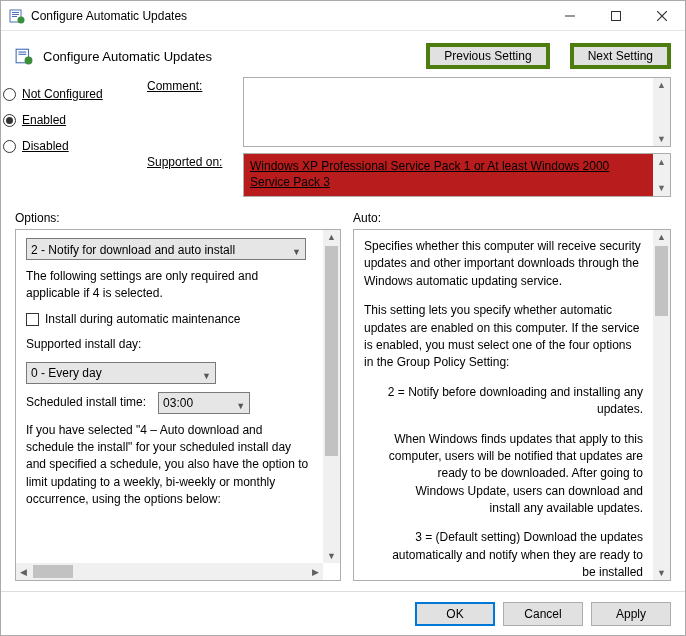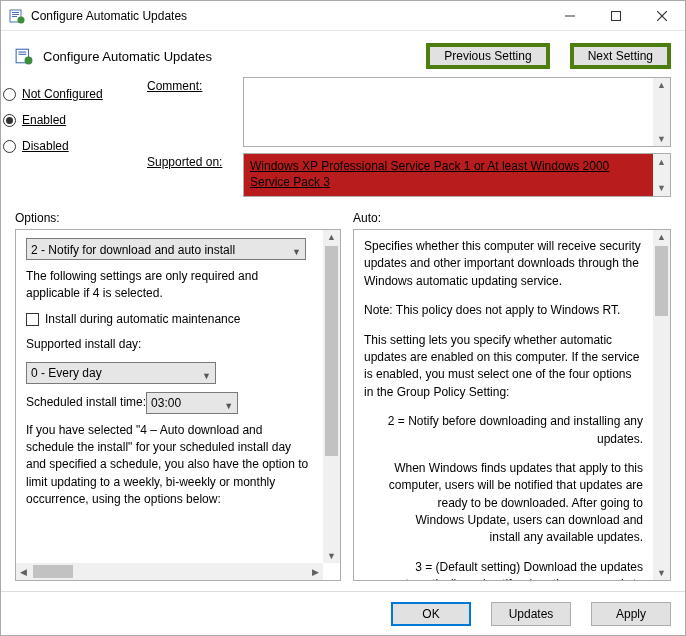--- a/index.html
+++ b/index.html
@@ -38,21 +38,21 @@
 .vscroll .thumb { width: 13px; background: #c2c2c2; margin: 0 2px; }
 .hscroll .thumb { height: 13px; background: #c2c2c2; margin: 2px 0; }
 .vscroll .arr, .hscroll .arr { font-size:9px; color:#606060; padding:2px 4px; }
 .combo { height: 22px; border: 1px solid #7a7a7a; background: #e6e6e6; display: flex; align-items: flex-end; padding: 0 4px; justify-content: space-between; cursor: pointer; }
 .combo .caret { font-size: 9px; color: #555; }
 .chk { width: 13px; height: 13px; border: 1px solid #333; display: inline-block; vertical-align: middle; margin-right: 6px; }
 .opt-block { margin-bottom: 8px; }
 .help-para { margin-bottom: 12px; }
 .indent { padding-left: 22px; text-align: right; }
 .footer { height: 44px; border-top: 1px solid #ddd; display: flex; justify-content: flex-end; align-items: center; padding: 0 14px; gap: 8px; }
-.dlg-btn { width: 80px; height: 24px; background: #e1e1e1; border: 1px solid #adadad; cursor: pointer; margin-left: 12px; }
+.dlg-btn { width: 80px; height: 24px; background: #e1e1e1; border: 1px solid #adadad; cursor: pointer; }
 .dlg-btn.default { border: 1px solid #0078d7; outline: 1px solid #0078d7; outline-offset: -2px; }
 </style>
 </head>
 <body>
 
 <div class="window">
 
   <div class="titlebar">
     <svg class="ticon" viewBox="0 0 16 16">
         <rect x="1" y="2" width="11" height="12" fill="#fff" stroke="#4a70b8"></rect>
@@ -140,21 +140,21 @@
         </div>
         <div class="opt-block">The following settings are only required and applicable if 4 is selected.</div>
         <div class="opt-block">
           <span class="chk"></span><span>Install during automatic maintenance</span>
         </div>
         <div class="opt-block">Supported install day:</div>
         <div class="combo opt-block" style="width:190px">
           <span>0 - Every day</span>
           <span class="caret">▼</span>
         </div>
-        <div class="opt-block" style="display:flex;align-items:center;">
+        <div class="opt-block" style="display:flex;align-items:center;gap:12px">
           <span>Scheduled install time:</span>
           <div class="combo" style="width:92px">
             <span>03:00</span>
             <span class="caret">▼</span>
           </div>
         </div>
         <div class="opt-block">If you have selected "4 – Auto download and schedule the install" for your scheduled install day and specified a schedule, you also have the option to limit updating to a weekly, bi-weekly or monthly occurrence, using the options below:</div>
       </div>
       <div class="vscroll">
         <span class="arr">▲</span>
@@ -164,34 +164,33 @@
       <div class="hscroll">
         <span class="arr">◀</span>
         <div class="thumb" style="width:40px;margin-left:2px"></div>
         <span class="arr" style="margin-left:auto">▶</span>
       </div>
     </div>
 
     <div class="pane help">
       <div class="pane-inner">
         <div class="help-para">Specifies whether this computer will receive security updates and other important downloads through the Windows automatic updating service.</div>
-        <div class="help-para">Note: This policy does not apply to Windows RT.</div>
         <div class="help-para">This setting lets you specify whether automatic updates are enabled on this computer. If the service is enabled, you must select one of the four options in the Group Policy Setting:</div>
         <div class="help-para indent">2 = Notify before downloading and installing any updates.</div>
         <div class="help-para indent">When Windows finds updates that apply to this computer, users will be notified that updates are ready to be downloaded. After going to Windows Update, users can download and install any available updates.</div>
         <div class="help-para indent">3 = (Default setting) Download the updates automatically and notify when they are ready to be installed</div>
 
       </div>
       <div class="vscroll">
         <span class="arr">▲</span>
         <div class="thumb" style="height:70px;margin-top:2px"></div>
         <span class="arr" style="margin-top:auto">▼</span>
       </div>
     </div>
   </div>
 
   <div class="footer">
     <button class="dlg-btn default">OK</button>
-    <button class="dlg-btn">Updates</button>
+    <button class="dlg-btn">Cancel</button>
     <button class="dlg-btn">Apply</button>
   </div>
 
 </div>
 
 </body></html>

